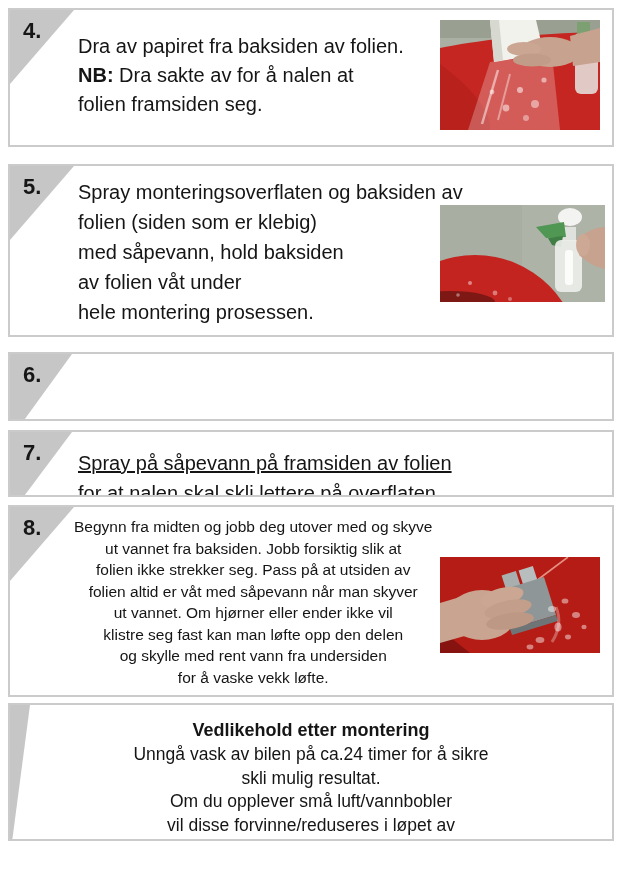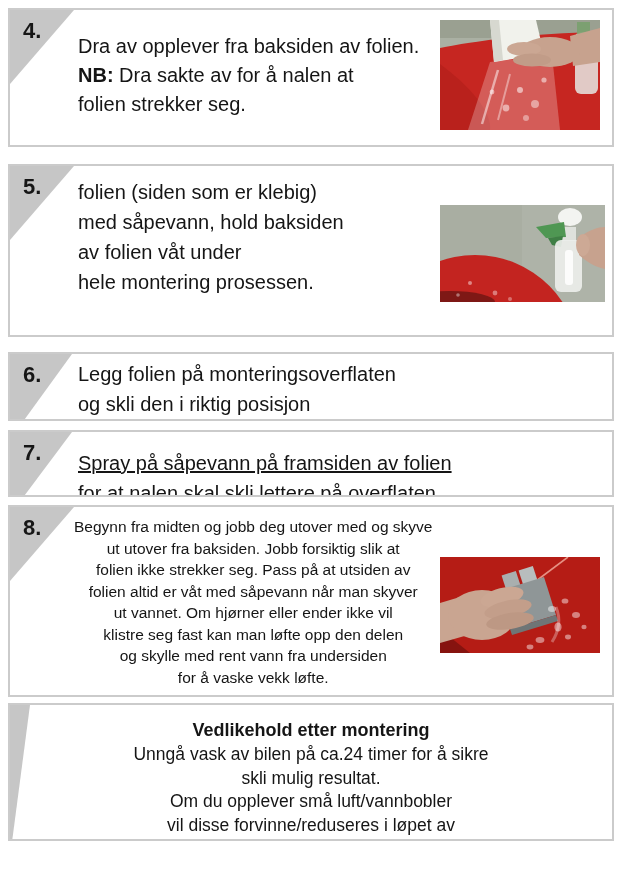--- a/index.html
+++ b/index.html
@@ -51,23 +51,23 @@
 </style>
 </head>
 <body>
 
 <div class="page">
 
   <section class="box b4">
     <div class="corner tall"></div>
     <div class="num">4.</div>
     <div class="text">
-      <div>Dra av opplever fra baksiden av folien.</div>
+      <div>Dra av papiret fra baksiden av folien.</div>
       <div><b>NB:</b> <span>Dra sakte av for å nalen at</span></div>
-      <div>folien strekker seg.</div>
+      <div>folien framsiden seg.</div>
     </div>
     <svg class="photo p4" viewBox="0 0 160 110" preserveAspectRatio="none">
       <rect width="160" height="110" fill="#aab0a3"></rect>
       <rect x="0" y="0" width="160" height="18" fill="#9aa091"></rect>
       <path d="M0,28 C30,22 90,13 160,12 L160,110 L0,110 Z" fill="#c62621"></path>
       <path d="M0,44 C30,66 52,92 50,110 L0,110 Z" fill="#ab1b17" opacity="0.5"></path>
       <path d="M28,110 L50,42 L112,35 L120,110 Z" fill="#ffffff" opacity="0.25"></path>
       <path d="M42,104 L58,50" stroke="#ffffff" stroke-width="2.5" opacity="0.5" fill="none"></path>
       <path d="M58,100 L70,54" stroke="#ffffff" stroke-width="2" opacity="0.4" fill="none"></path>
       <circle cx="80" cy="70" r="3" fill="#fff" opacity="0.55"></circle>
@@ -84,20 +84,21 @@
       <ellipse cx="110" cy="32" rx="30" ry="15" fill="#c7a28e"></ellipse>
       <ellipse cx="84" cy="29" rx="17" ry="7" fill="#cba793"></ellipse>
       <ellipse cx="92" cy="40" rx="19" ry="6.5" fill="#c19c88"></ellipse>
     </svg>
   </section>
 
   <section class="box b5">
     <div class="corner tall"></div>
     <div class="num">5.</div>
     <div class="text">
+      <div>Spray monteringsoverflaten og baksiden av</div>
       <div>folien (siden som er klebig)</div>
       <div>med såpevann, hold baksiden</div>
       <div>av folien våt under</div>
       <div>hele montering prosessen.</div>
     </div>
     <svg class="photo p5" viewBox="0 0 165 97" preserveAspectRatio="none">
       <rect width="165" height="97" fill="#a9aea2"></rect>
       <rect x="82" y="0" width="83" height="97" fill="#b2b6ab" opacity="0.6"></rect>
       <circle cx="35" cy="155" r="105" fill="#c32420"></circle>
       <ellipse cx="10" cy="97" rx="45" ry="11" fill="#3a0c0a" opacity="0.5"></ellipse>
@@ -112,41 +113,37 @@
       <rect x="115" y="35" width="27" height="52" rx="6" fill="#eceeea" opacity="0.92"></rect>
       <rect x="125" y="45" width="8" height="35" rx="3" fill="#ffffff" opacity="0.85"></rect>
       <path d="M140,32 C149,25 158,22 165,22 L165,64 C154,62 146,56 139,50 Z" fill="#c7a28e"></path>
       <ellipse cx="143" cy="40" rx="7" ry="11" fill="#cda995"></ellipse>
     </svg>
   </section>
 
   <section class="box b6">
     <div class="corner short"></div>
     <div class="num">6.</div>
-    <div class="text">
-      <div>Legg folien på monteringsoverflaten</div>
-      <div>og skli den i riktig posisjon</div>
-    </div>
   </section>
 
   <section class="box b7">
     <div class="corner short"></div>
     <div class="num">7.</div>
     <div class="text">
       <div>Spray på såpevann på framsiden av folien</div>
       <div>for at nalen skal skli lettere på overflaten</div>
     </div>
   </section>
 
   <section class="box b8">
     <div class="corner tall"></div>
     <div class="num">8.</div>
     <div class="text">
       <div>Begynn fra midten og jobb deg utover med og skyve</div>
-      <div>ut utover fra baksiden. Jobb forsiktig slik at</div>
+      <div>ut vannet fra baksiden. Jobb forsiktig slik at</div>
       <div>folien ikke strekker seg. Pass på at utsiden av</div>
       <div>folien altid er våt med såpevann når man skyver</div>
       <div>ut vannet.  Om hjørner eller ender ikke vil</div>
       <div>klistre seg fast kan man løfte opp den delen</div>
       <div>og skylle med rent vann fra undersiden</div>
       <div>for å vaske vekk løfte.</div>
     </div>
     <svg class="photo p8" viewBox="0 0 160 96" preserveAspectRatio="none">
       <rect width="160" height="96" fill="#b51c15"></rect>
       <path d="M128,0 L72,42" stroke="#eb9d8f" stroke-width="1.6" opacity="0.9" fill="none"></path>

